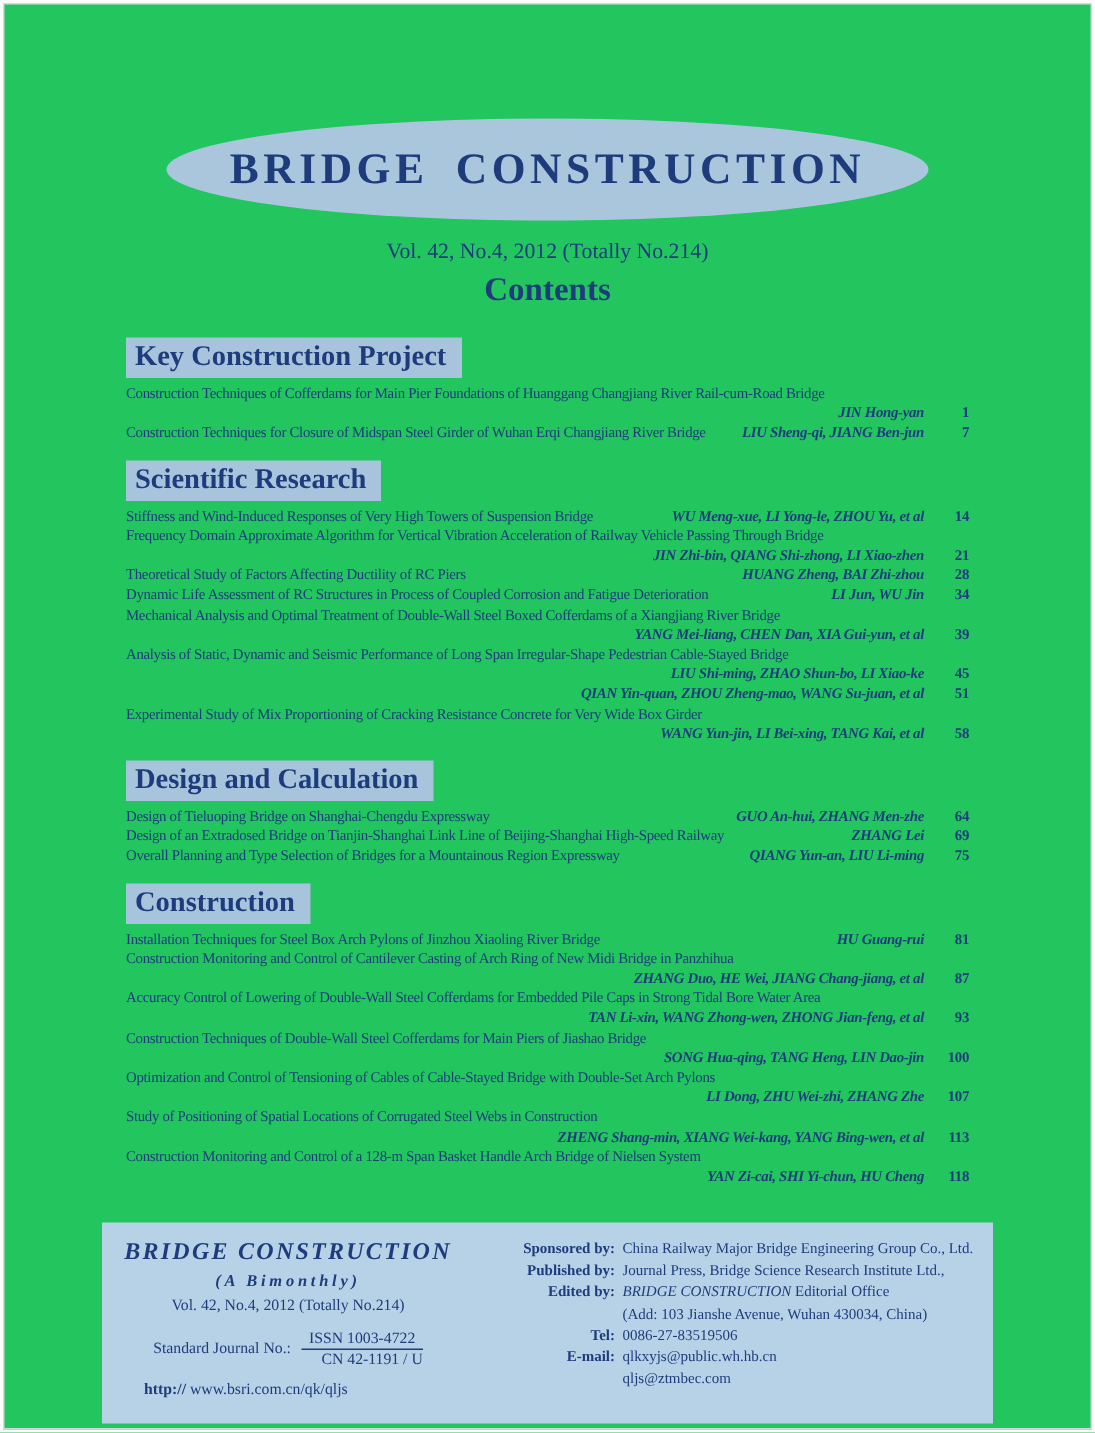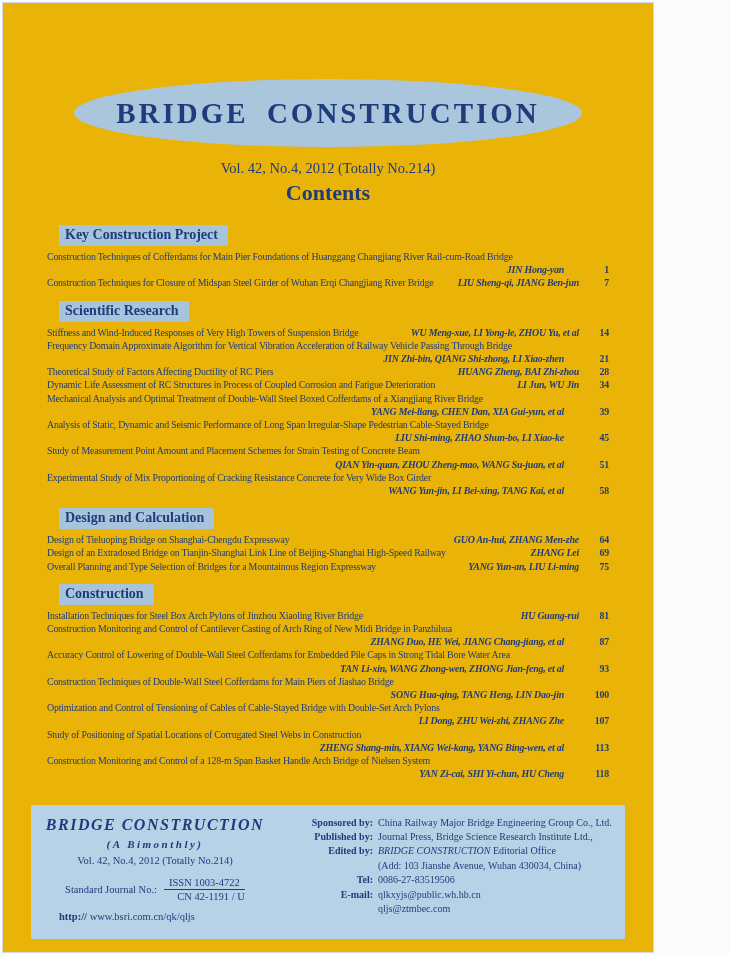--- a/index.html
+++ b/index.html
@@ -4,22 +4,22 @@
 <style>
   html,body{margin:0;padding:0;}
   body{
     width:730px;height:955px;
     background:#fbfbfb;
     font-family:"Liberation Serif","DejaVu Serif",serif;
     overflow:hidden;
   }
   .page{
     box-sizing:border-box;
-    width:652px;height:951px;margin:2px;
-    background:#eab308;
+    width:726px;height:951px;margin:2px;
+    background:#22c55e;
     border:1px solid #d4d9de;
     position:relative;
   }
   .masthead-ellipse{
     width:508px;height:68px;
     margin:76px auto 0;
     background:#a9c6dd;
     border-radius:50%;
     display:flex;align-items:center;justify-content:center;
   }
@@ -44,24 +44,24 @@
   }
   .toc{
     width:562px;
     margin:8px auto 0;
     color:#1e3c7c;
   }
   .section-header{
     display:inline-block;
     background:#a7c4dc;
     color:#1e3c7c;
-    font-size:14px;
+    font-size:19px;
     font-weight:bold;
     padding:2px 10px 3px 6px;
-    margin:11px 0 4px 12px;
+    margin:11px 0 4px 0;
   }
   .toc-item{
     font-size:9.9px;
     line-height:13.2px;
     letter-spacing:-0.2px;
     font-family:Liberation Serif, serif;
   }
   .row{display:flex;align-items:baseline;}
   .t{flex:1 1 auto;min-width:0;white-space:nowrap;overflow:hidden;}
   .t2{white-space:nowrap;overflow:hidden;}
@@ -69,21 +69,21 @@
     font-weight:bold;font-style:italic;
     white-space:nowrap;
     margin-left:8px;
   }
   .p{
     width:24px;text-align:right;
     font-weight:bold;
     margin-left:6px;
     white-space:nowrap;
   }
-  .byline{display:flex;justify-content:flex-end;align-items:baseline;gap:15px;}
+  .byline{display:flex;justify-content:flex-end;align-items:baseline;}
   .footer{
     box-sizing:border-box;
     width:594px;height:134px;
     margin:24px auto 0;
     background:#b7d2e6;
     color:#1e3c7c;
     display:flex;
   }
   .f-left{
     width:248px;
@@ -175,21 +175,20 @@
           <span class="a">YANG Mei-liang, CHEN Dan, XIA Gui-yun, et al</span>
           <span class="p">39</span>
         </div>
       </div><div class="toc-item">
         <div class="t2">Analysis of Static, Dynamic and Seismic Performance of Long Span Irregular-Shape Pedestrian Cable-Stayed Bridge</div>
         <div class="byline">
           <span class="a">LIU Shi-ming, ZHAO Shun-bo, LI Xiao-ke</span>
           <span class="p">45</span>
         </div>
       </div><div class="toc-item">
-        <div class="t2">Study of Measurement Point Amount and Placement Schemes for Strain Testing of Concrete Beam</div>
         <div class="byline">
           <span class="a">QIAN Yin-quan, ZHOU Zheng-mao, WANG Su-juan, et al</span>
           <span class="p">51</span>
         </div>
       </div><div class="toc-item">
         <div class="t2">Experimental Study of Mix Proportioning of Cracking Resistance Concrete for Very Wide Box Girder</div>
         <div class="byline">
           <span class="a">WANG Yun-jin, LI Bei-xing, TANG Kai, et al</span>
           <span class="p">58</span>
         </div>
@@ -201,21 +200,21 @@
         </div>
       </div><div class="toc-item">
         <div class="row">
           <span class="t">Design of an Extradosed Bridge on Tianjin-Shanghai Link Line of Beijing-Shanghai High-Speed Railway</span>
           <span class="a">ZHANG Lei</span>
           <span class="p">69</span>
         </div>
       </div><div class="toc-item">
         <div class="row">
           <span class="t">Overall Planning and Type Selection of Bridges for a Mountainous Region Expressway</span>
-          <span class="a">YANG Yun-an, LIU Li-ming</span>
+          <span class="a">QIANG Yun-an, LIU Li-ming</span>
           <span class="p">75</span>
         </div>
       </div><div class="section-header">Construction</div><div class="toc-item">
         <div class="row">
           <span class="t">Installation Techniques for Steel Box Arch Pylons of Jinzhou Xiaoling River Bridge</span>
           <span class="a">HU Guang-rui</span>
           <span class="p">81</span>
         </div>
       </div><div class="toc-item">
         <div class="t2">Construction Monitoring and Control of Cantilever Casting of Arch Ring of New Midi Bridge in Panzhihua</div>

